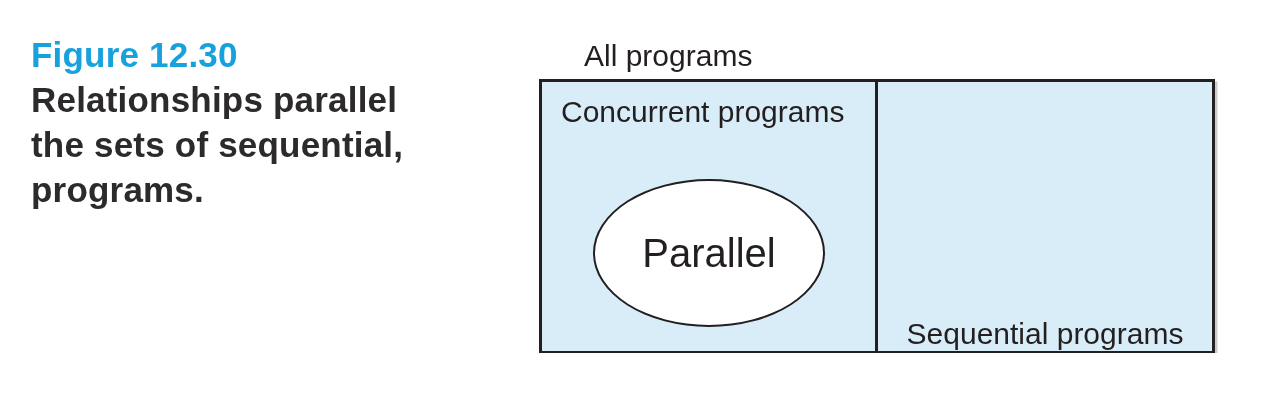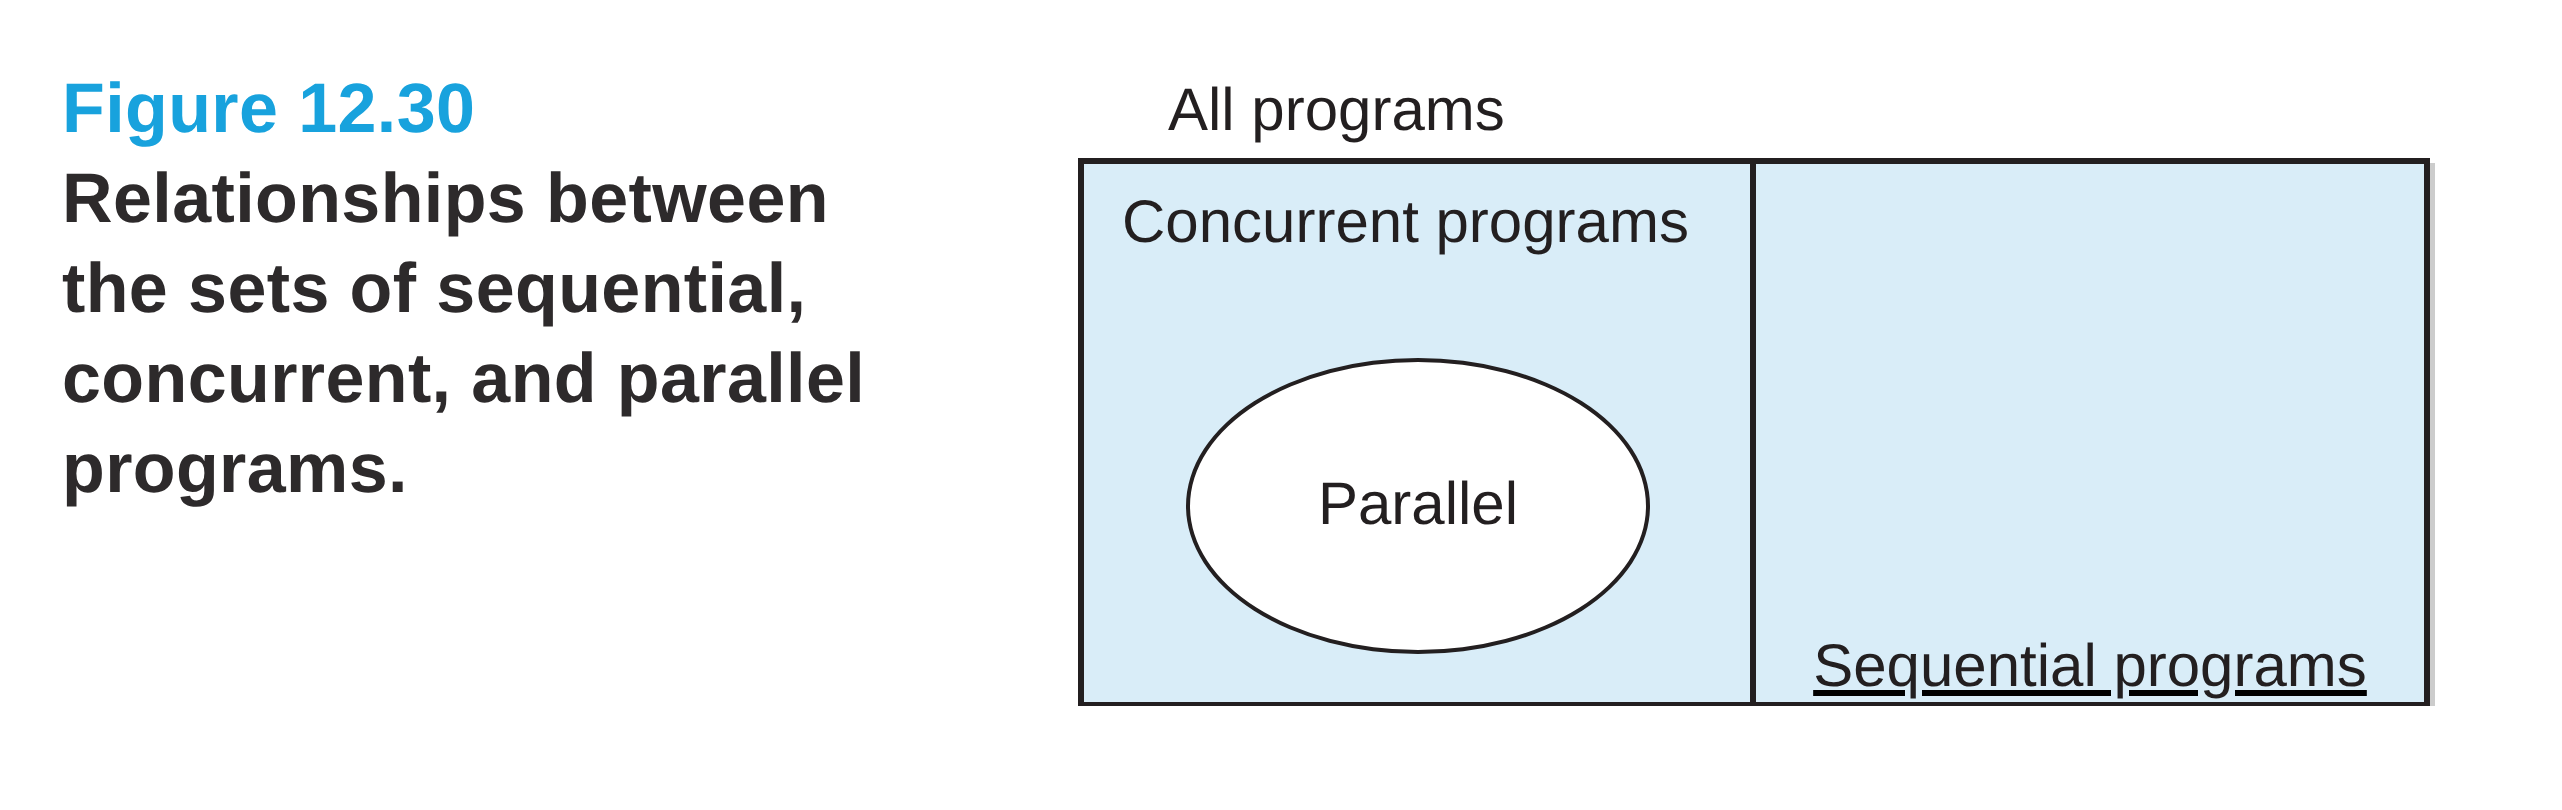--- a/index.html
+++ b/index.html
@@ -46,21 +46,20 @@
     position: absolute;
     left: 539px;
     top: 79px;
     width: 676px;
     height: 275px;
     box-sizing: border-box;
     background: #d9edf8;
     border: 3px solid #231f20;
     box-shadow: 2.5px 2.5px 0 rgba(110, 110, 110, 0.35);
     display: flex;
-    text-decoration: underline;
   }
   .left-cell {
     position: relative;
     width: 333px;
     box-sizing: content-box;
     border-right: 3px solid #231f20;
     flex: 0 0 auto;
   }
   .right-cell {
     position: relative;
@@ -89,37 +88,36 @@
     box-sizing: border-box;
     background: #ffffff;
     border: 2.5px solid #231f20;
     border-radius: 50%;
     display: flex;
     flex-direction: column;
     align-items: center;
     justify-content: center;
   }
   .ellipse .inner-line {
-    font-size: 30px;
+    font-size: 40px;
     line-height: 34px;
     color: #231f20;
     text-align: right;
     white-space: nowrap;
   }
 </style>
 </head>
 <body>
 
 <div class="canvas">
 
   <div class="caption">
     <div class="figure-label">Figure 12.30</div>
-    <div class="caption-line">Relationships between</div>
+    <div class="caption-line">Relationships parallel</div>
     <div class="caption-line">the sets of sequential,</div>
-    <div class="caption-line">concurrent, and parallel</div>
     <div class="caption-line">programs.</div>
   </div>
 
   <div class="universe-label">All programs</div>
 
   <div class="outer-rect">
 
     <div class="left-cell">
       <div class="region-label concurrent-label">Concurrent programs</div>
       <div class="ellipse">

